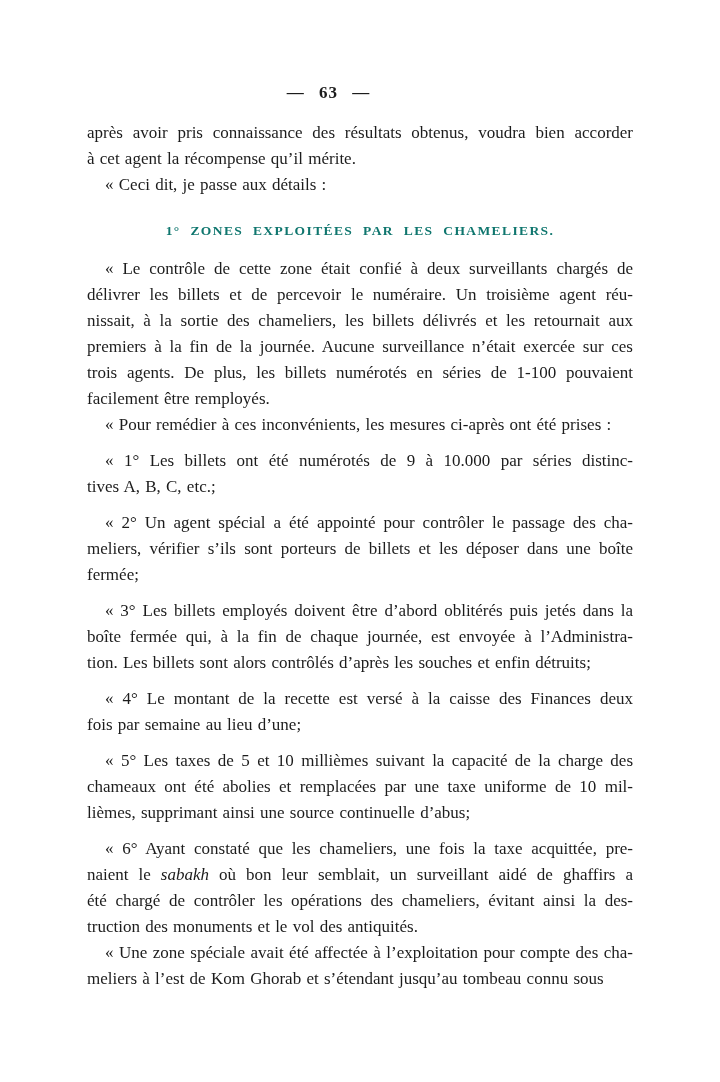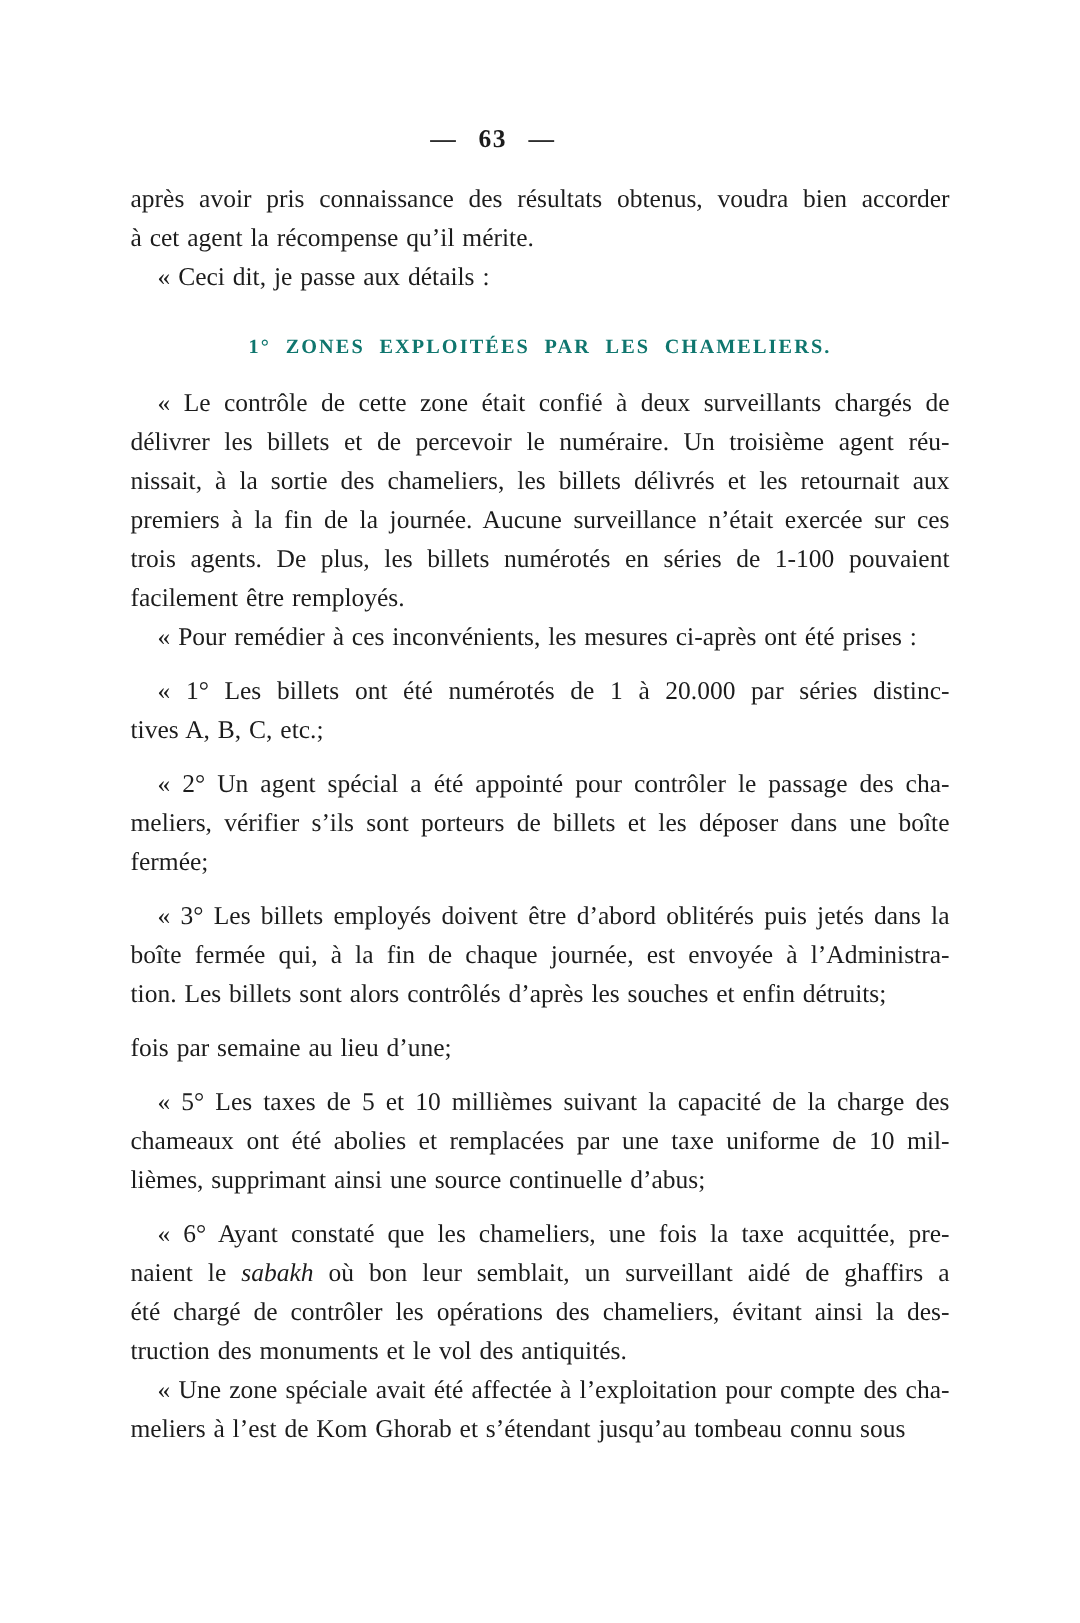--- a/index.html
+++ b/index.html
@@ -83,37 +83,38 @@
       <div class="ln">premiers à la fin de la journée. Aucune surveillance n’était exercée sur ces</div>
       <div class="ln">trois agents. De plus, les billets numérotés en séries de 1-100 pouvaient</div>
       <div class="ln end">facilement être remployés.</div>
     </div>
 
     <div class="para">
       <div class="ln end ind">« Pour remédier à ces inconvénients, les mesures ci-après ont été prises :</div>
     </div>
 
     <div class="para item">
-      <div class="ln ind">« 1° Les billets ont été numérotés de 1 à 20.000 par séries distinc-</div>
+      <div class="ln ind">« 1° Les billets ont été numérotés de 9 à 10.000 par séries distinc-</div>
       <div class="ln end">tives A, B, C, etc.;</div>
     </div>
 
     <div class="para item">
       <div class="ln ind">« 2° Un agent spécial a été appointé pour contrôler le passage des cha-</div>
       <div class="ln">meliers, vérifier s’ils sont porteurs de billets et les déposer dans une boîte</div>
       <div class="ln end">fermée;</div>
     </div>
 
     <div class="para item">
       <div class="ln ind">« 3° Les billets employés doivent être d’abord oblitérés puis jetés dans la</div>
       <div class="ln">boîte fermée qui, à la fin de chaque journée, est envoyée à l’Administra-</div>
       <div class="ln end">tion. Les billets sont alors contrôlés d’après les souches et enfin détruits;</div>
     </div>
 
     <div class="para item">
+      <div class="ln ind">« 4° Le montant de la recette est versé à la caisse des Finances deux</div>
       <div class="ln end">fois par semaine au lieu d’une;</div>
     </div>
 
     <div class="para item">
       <div class="ln ind">« 5° Les taxes de 5 et 10 millièmes suivant la capacité de la charge des</div>
       <div class="ln">chameaux ont été abolies et remplacées par une taxe uniforme de 10 mil-</div>
       <div class="ln end">lièmes, supprimant ainsi une source continuelle d’abus;</div>
     </div>
 
     <div class="para item">

